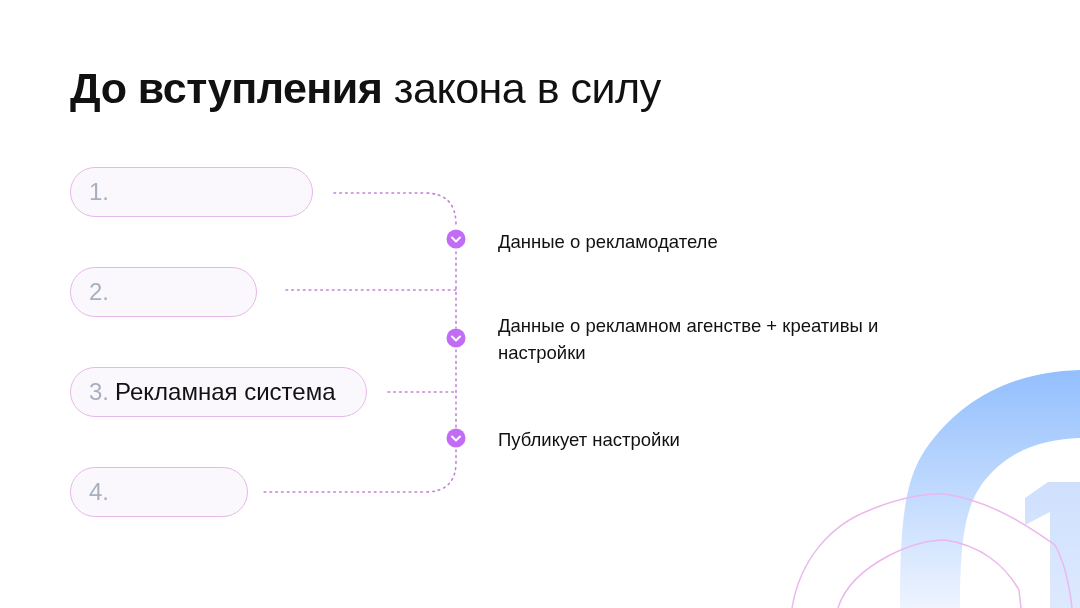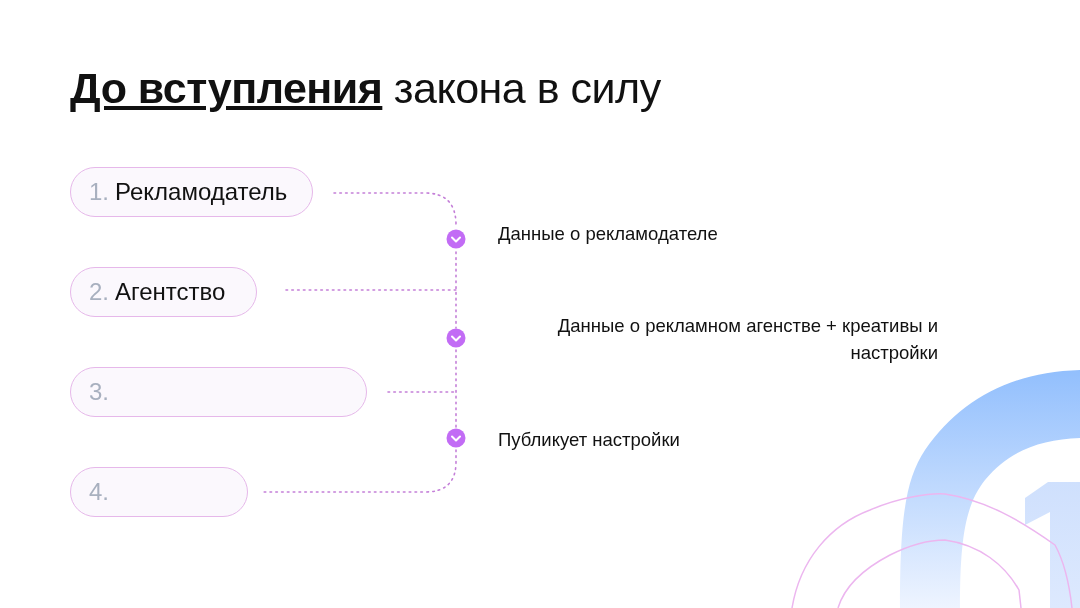--- a/index.html
+++ b/index.html
@@ -6,21 +6,21 @@
     body {
       width: 1080px; height: 608px; overflow: hidden; position: relative;
       background: #ffffff;
       font-family: "Liberation Sans", "DejaVu Sans", sans-serif;
       color: #111111;
     }
     .title {
       position: absolute; left: 70px; top: 62px;
       font-size: 43px; line-height: 52px; letter-spacing: -0.5px; white-space: nowrap;
     }
-    .title .bold { font-weight: 700; text-decoration: underline; }
+    .title .bold { font-weight: 700; }
     .title .light { font-weight: 400; }
 
     .pill {
       position: absolute; height: 50px; box-sizing: border-box;
       border: 1.2px solid #e6b8ea; border-radius: 26px;
       background: #fbf8fd;
       display: flex; align-items: center; padding: 0 18px;
       font-size: 24px; white-space: nowrap;
     }
     .pill .num { color: #a8b0bf; margin-right: 6px; }
@@ -80,28 +80,27 @@
     <path d="M452 336.5 L456 340.5 L460 336.5" fill="none" stroke="#ffffff" stroke-width="2" stroke-linecap="round" stroke-linejoin="round"></path>
   </g>
   <g>
     <circle cx="456" cy="438" r="9.5" fill="#c26cf5"></circle>
     <path d="M452 436.5 L456 440.5 L460 436.5" fill="none" stroke="#ffffff" stroke-width="2" stroke-linecap="round" stroke-linejoin="round"></path>
   </g>
 </svg>
 
 <div class="pill" style="left:70px; top:167px; width:243px;">
   <span class="num">1.</span>
-  <span class="lbl">Рекламодатель</span>
 </div>
 <div class="pill" style="left:70px; top:267px; width:187px;">
   <span class="num">2.</span>
-  <span class="lbl">Агентство</span>
 </div>
 <div class="pill" style="left:70px; top:367px; width:297px;">
   <span class="num">3.</span>
+  <span class="lbl">Рекламная система</span>
 </div>
 <div class="pill" style="left:70px; top:467px; width:178px;">
   <span class="num">4.</span>
 </div>
 
-<div class="step-text" style="top:220px;">Данные о рекламодателе</div>
-<div class="step-text" style="top:312px; width:440px;text-align:right;">Данные о рекламном агенстве + креативы и настройки</div>
+<div class="step-text" style="top:228px;">Данные о рекламодателе</div>
+<div class="step-text" style="top:312px; width:440px;">Данные о рекламном агенстве + креативы и настройки</div>
 <div class="step-text" style="top:426px;">Публикует настройки</div>
 
 </body></html>

